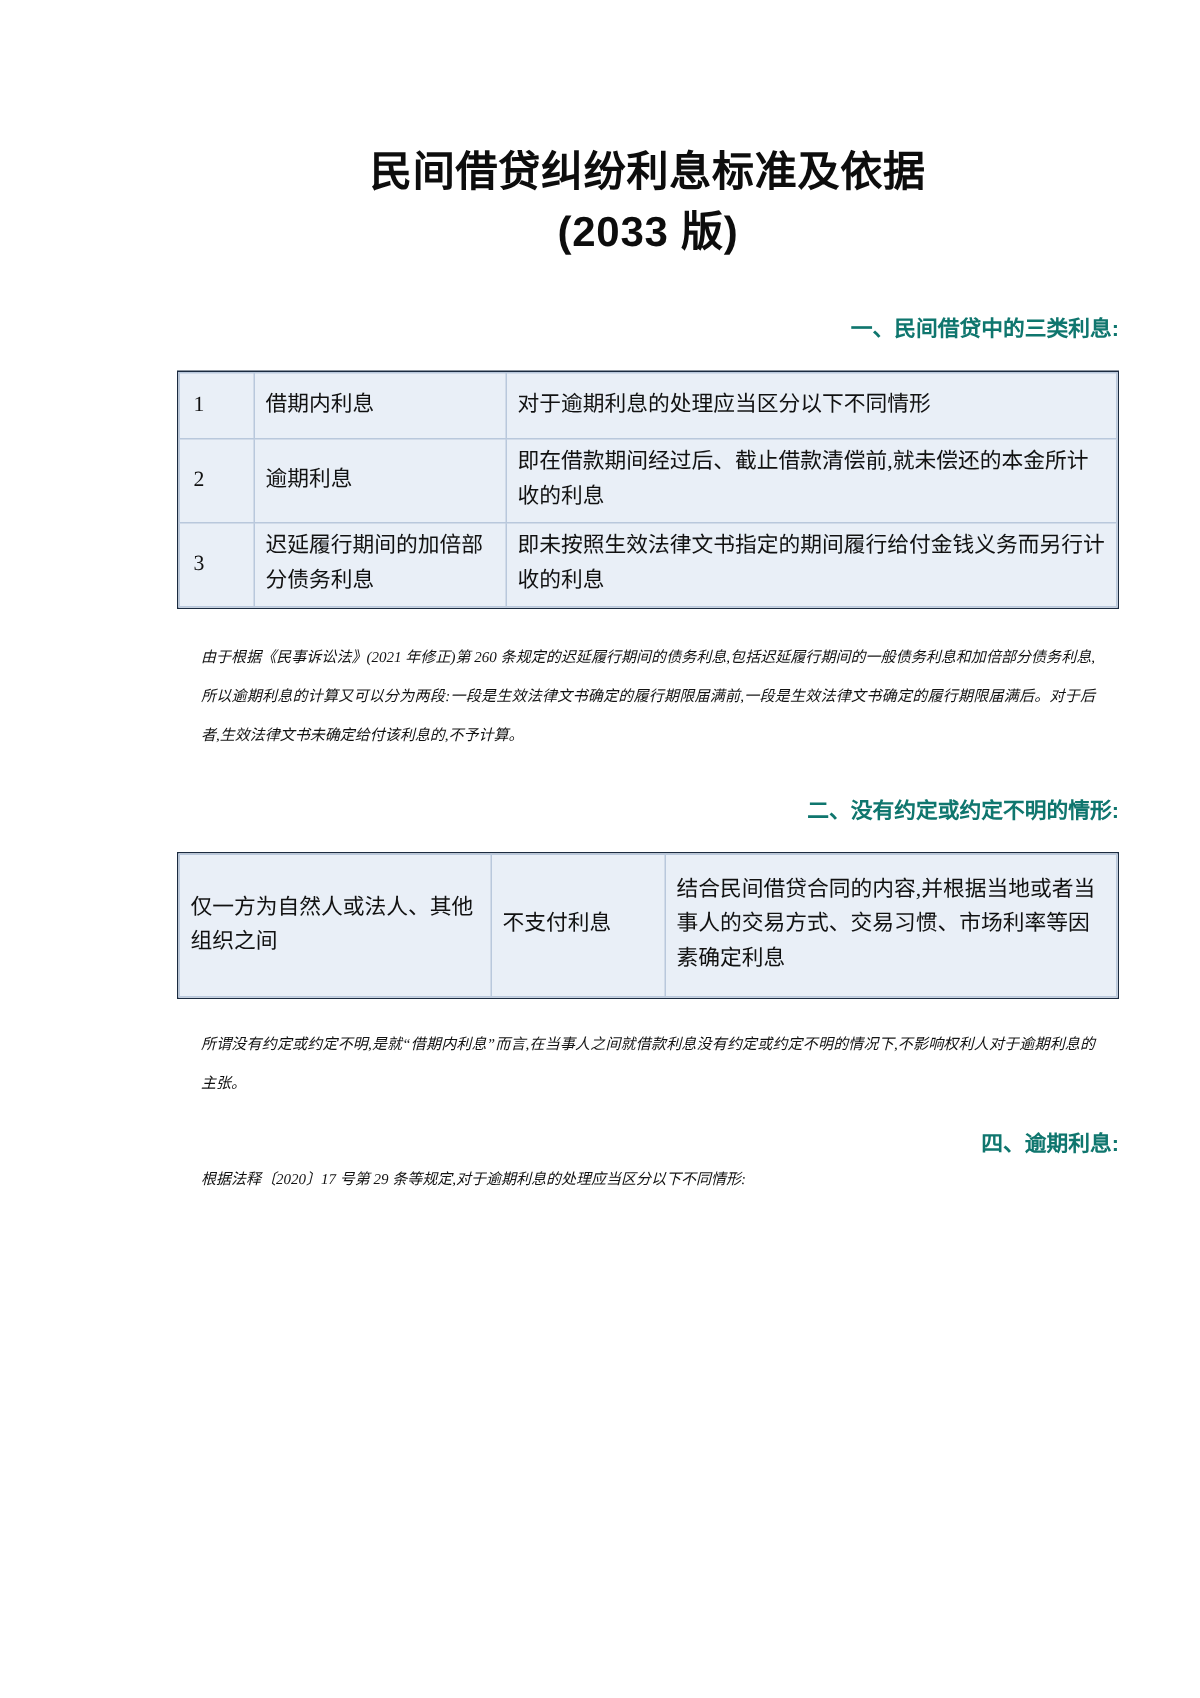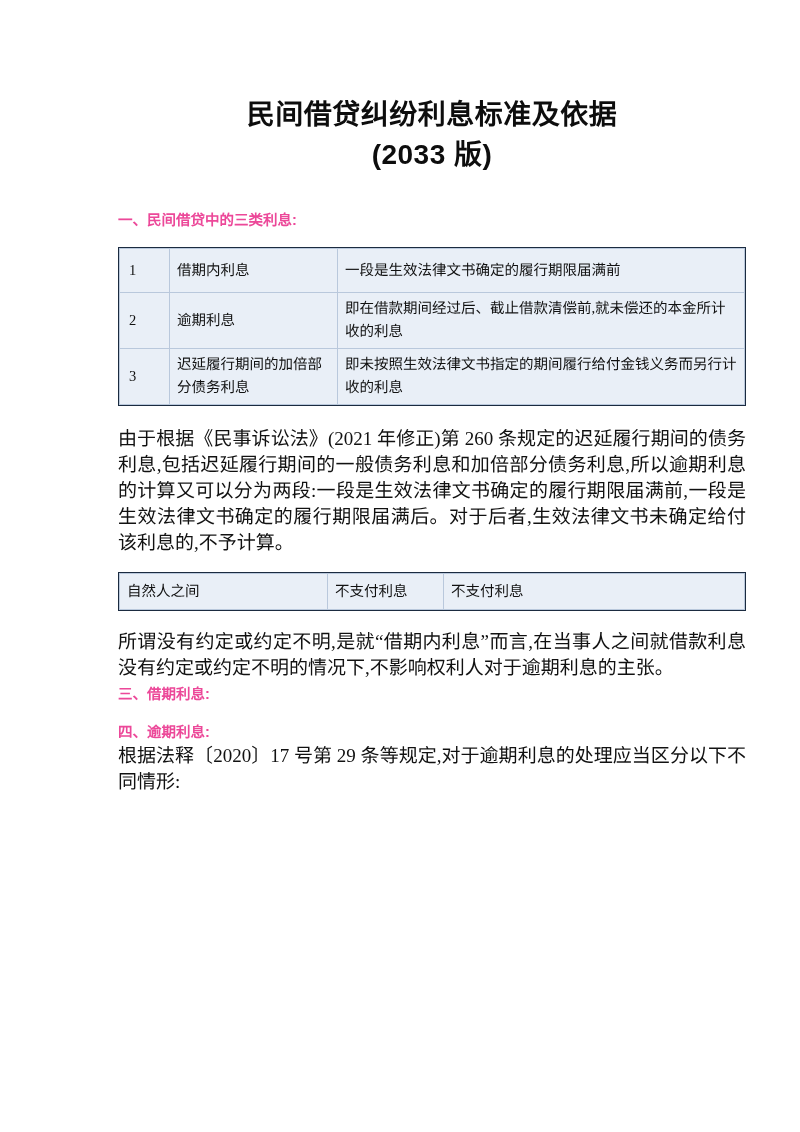--- a/index.html
+++ b/index.html
@@ -39,37 +39,39 @@
   .doc-title .line2 {
     display: block;
   }
 
   
   .section-heading {
     font-family: "Liberation Sans", "DejaVu Sans", sans-serif;
     font-weight: 700;
     font-size: 14.5px;
     line-height: 22px;
-    color: #ec4899;
+    color: #0f766e;
     margin: 0;
+    text-align: right;
   }
   .h-sec1 { margin-top: 34px; }
   .h-sec2 { margin-top: 26px; }
   .h-sec3 { margin-top: 2px; }
   .h-sec4 { margin-top: 16px; }
 
   
   .para {
     font-family: "Liberation Serif", "DejaVu Serif", serif;
-    font-size: 19px;
+    font-size: 10px;
     line-height: 26px;
     text-align: justify;
     text-justify: inter-ideograph;
     color: #111111;
-    margin: 0;
+    margin: 16px;
+    font-style: italic;
   }
   .p-after-t1 { margin-top: 20px; }
   .p-sec2 { margin-top: 18px; }
   .p-after-t2 { margin-top: 18px; }
   .p-sec3 { margin-top: 0px; }
   .p-sec4 { margin-top: 0px; }
 
   
   table.doc-table {
     border-collapse: collapse;
@@ -121,52 +123,52 @@
   </h1>
 
   <h2 class="section-heading h-sec1">一、民间借贷中的三类利息:</h2>
 
   <div class="table-wrap t1-wrap">
     <table class="doc-table t1">
       <tbody>
         <tr class="r1">
           <td class="c-num">1</td>
           <td class="c-name">借期内利息</td>
-          <td class="c-desc">一段是生效法律文书确定的履行期限届满前</td>
+          <td class="c-desc">对于逾期利息的处理应当区分以下不同情形</td>
         </tr>
         <tr class="r2">
           <td class="c-num">2</td>
           <td class="c-name">逾期利息</td>
           <td class="c-desc">即在借款期间经过后、截止借款清偿前,就未偿还的本金所计收的利息</td>
         </tr>
         <tr class="r3">
           <td class="c-num">3</td>
           <td class="c-name">迟延履行期间的加倍部分债务利息</td>
           <td class="c-desc">即未按照生效法律文书指定的期间履行给付金钱义务而另行计收的利息</td>
         </tr>
       </tbody>
     </table>
   </div>
 
   <p class="para p-after-t1">由于根据《民事诉讼法》(2021 年修正)第 260 条规定的迟延履行期间的债务利息,包括迟延履行期间的一般债务利息和加倍部分债务利息,所以逾期利息的计算又可以分为两段:一段是生效法律文书确定的履行期限届满前,一段是生效法律文书确定的履行期限届满后。对于后者,生效法律文书未确定给付该利息的,不予计算。</p>
 
+  <h2 class="section-heading h-sec2">二、没有约定或约定不明的情形:</h2>
 
 
   <div class="table-wrap t2-wrap">
     <table class="doc-table t2">
       <tbody>
-        <tr class="r1">
-          <td class="c-subject">自然人之间</td>
+        <tr class="r2">
+          <td class="c-subject">仅一方为自然人或法人、其他组织之间</td>
           <td class="c-none">不支付利息</td>
-          <td class="c-unclear">不支付利息</td>
+          <td class="c-unclear">结合民间借贷合同的内容,并根据当地或者当事人的交易方式、交易习惯、市场利率等因素确定利息</td>
         </tr>
       </tbody>
     </table>
   </div>
 
   <p class="para p-after-t2">所谓没有约定或约定不明,是就“借期内利息”而言,在当事人之间就借款利息没有约定或约定不明的情况下,不影响权利人对于逾期利息的主张。</p>
 
-  <h2 class="section-heading h-sec3">三、借期利息:</h2>
 
   <h2 class="section-heading h-sec4">四、逾期利息:</h2>
   <p class="para p-sec4">根据法释〔2020〕17 号第 29 条等规定,对于逾期利息的处理应当区分以下不同情形:</p>
 
 </div>
 
 </body></html>

